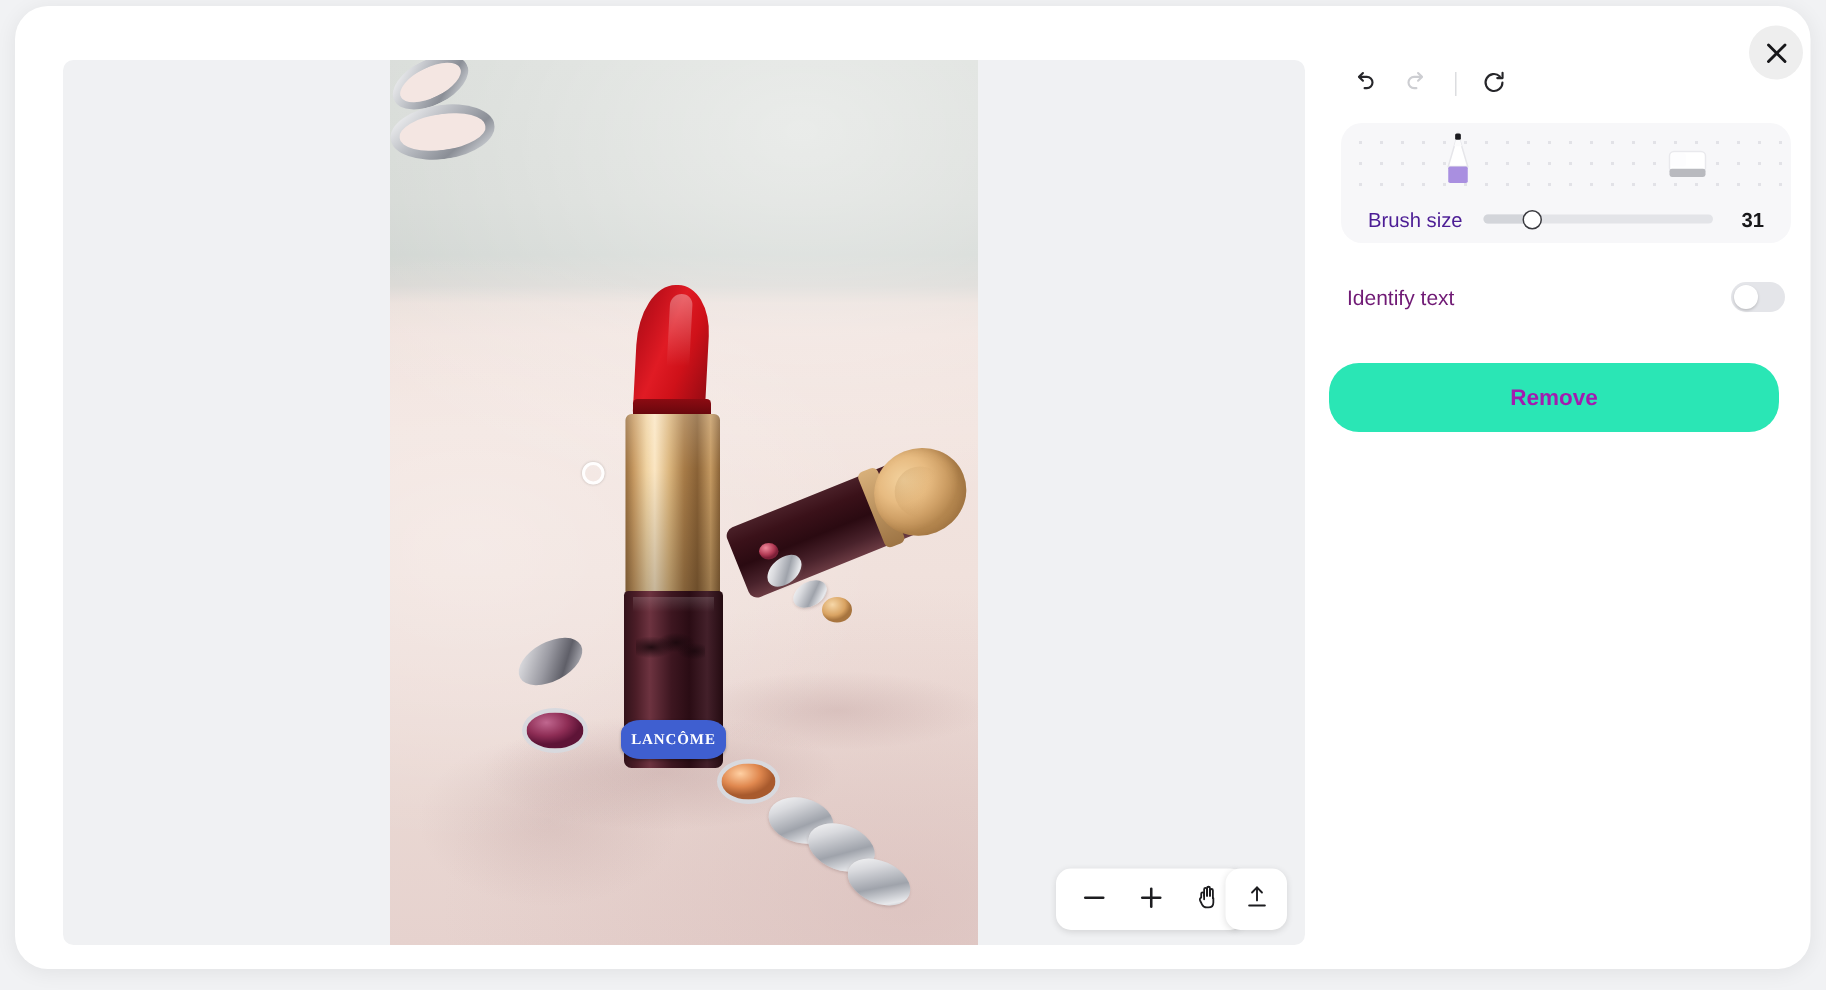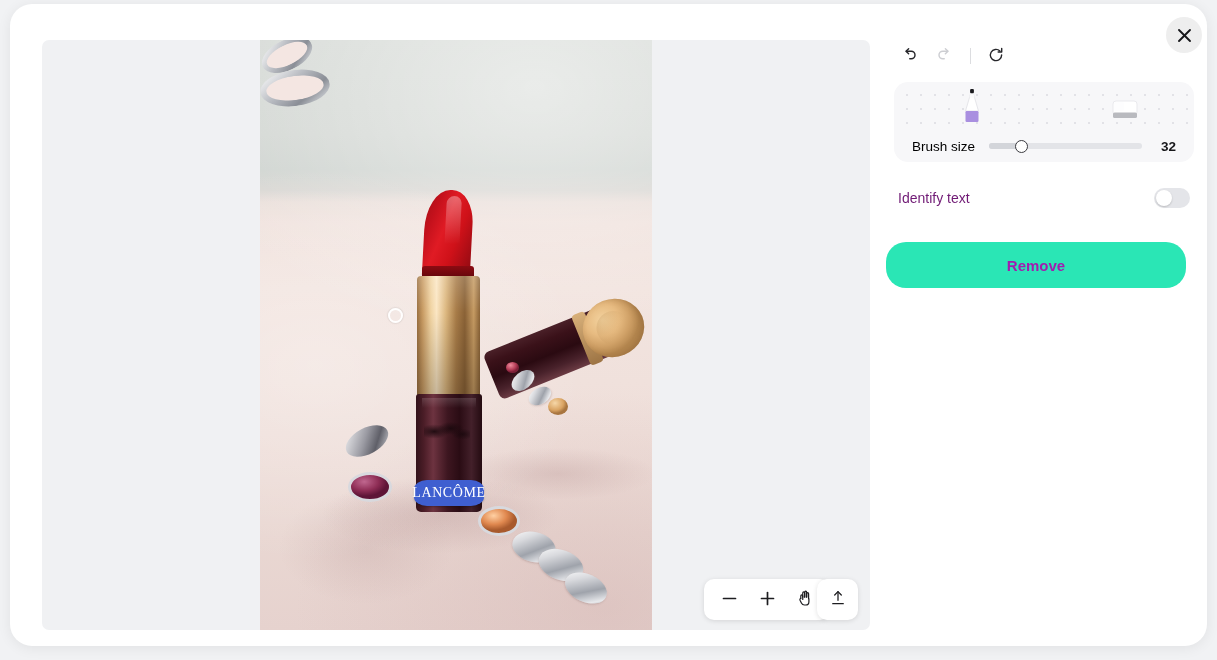--- a/index.html
+++ b/index.html
@@ -164,22 +164,23 @@
       radial-gradient(34% 30% at 84% 62%, rgba(20,6,10,.65) 0%, rgba(20,6,10,0) 72%);
   }
   #lip1-label {
     position:absolute; left:2px; top:290px; width:70px; height:26px;
     background: #3f5fd0;
     border-radius: 13px/9px;
     display:flex; align-items:center; justify-content:center;
     box-shadow: 0 1px 2px rgba(0,0,0,.25);
   }
   #lip1-label span {
-    color:#ffffff; font-size:14px; letter-spacing:.6px;
+    color:#ffffff; font-size:10px; letter-spacing:.6px;
     font-family:"Liberation Serif", serif;
+    font-weight:bold;
   }
 
   
   .gem, .link { position:absolute; }
   .link {
     border-radius: 50%/50%;
     background: linear-gradient(145deg,#ffffff 0%, #d9dade 28%, #9fa3ab 58%, #e8e9ec 82%, #8e9299 100%);
     box-shadow: 0 1px 2px rgba(120,95,95,.28);
   }
   .ring {
@@ -260,21 +261,21 @@
   
   #tool-eraser {
     position:absolute; left:215px; top:12px; width:32px; height:32px;
     cursor:pointer; background:transparent; border:none; padding:0;
   }
 
   #slider-row {
     position:absolute; left:0; top:48px; width:100%; height:32px;
     display:flex; align-items:center; padding:0 18px;
   }
-  #brush-size-label { font-size:13.5px; color:#000000;text-align:center; }
+  #brush-size-label { font-size:13.5px; color:#4c1d95;text-align:center; }
   #slider-track {
     position:relative; flex:1; height:6px; margin:0 14px;
     background:#e3e4e8; border-radius:3px; cursor:pointer;
   }
   #slider-fill {
     position:absolute; left:0; top:0; height:100%;
     width:21%; background:#d3d5da; border-radius:3px;
   }
   #slider-knob {
     position:absolute; left:21%; top:50%;
@@ -454,21 +455,21 @@
           </svg>
         </button>
       </div>
 
       <div id="slider-row">
         <span id="brush-size-label">Brush size</span>
         <div id="slider-track">
           <div id="slider-fill" style="width: 21%;"></div>
           <div id="slider-knob" style="left: 21%;"></div>
         </div>
-        <span id="brush-size-value">32</span>
+        <span id="brush-size-value">31</span>
       </div>
     </div>
 
     <div id="identify-row">
       <span id="identify-label">Identify text</span>
       <button id="identify-toggle" title="Identify text">
         <span id="identify-knob"></span>
       </button>
     </div>
 

